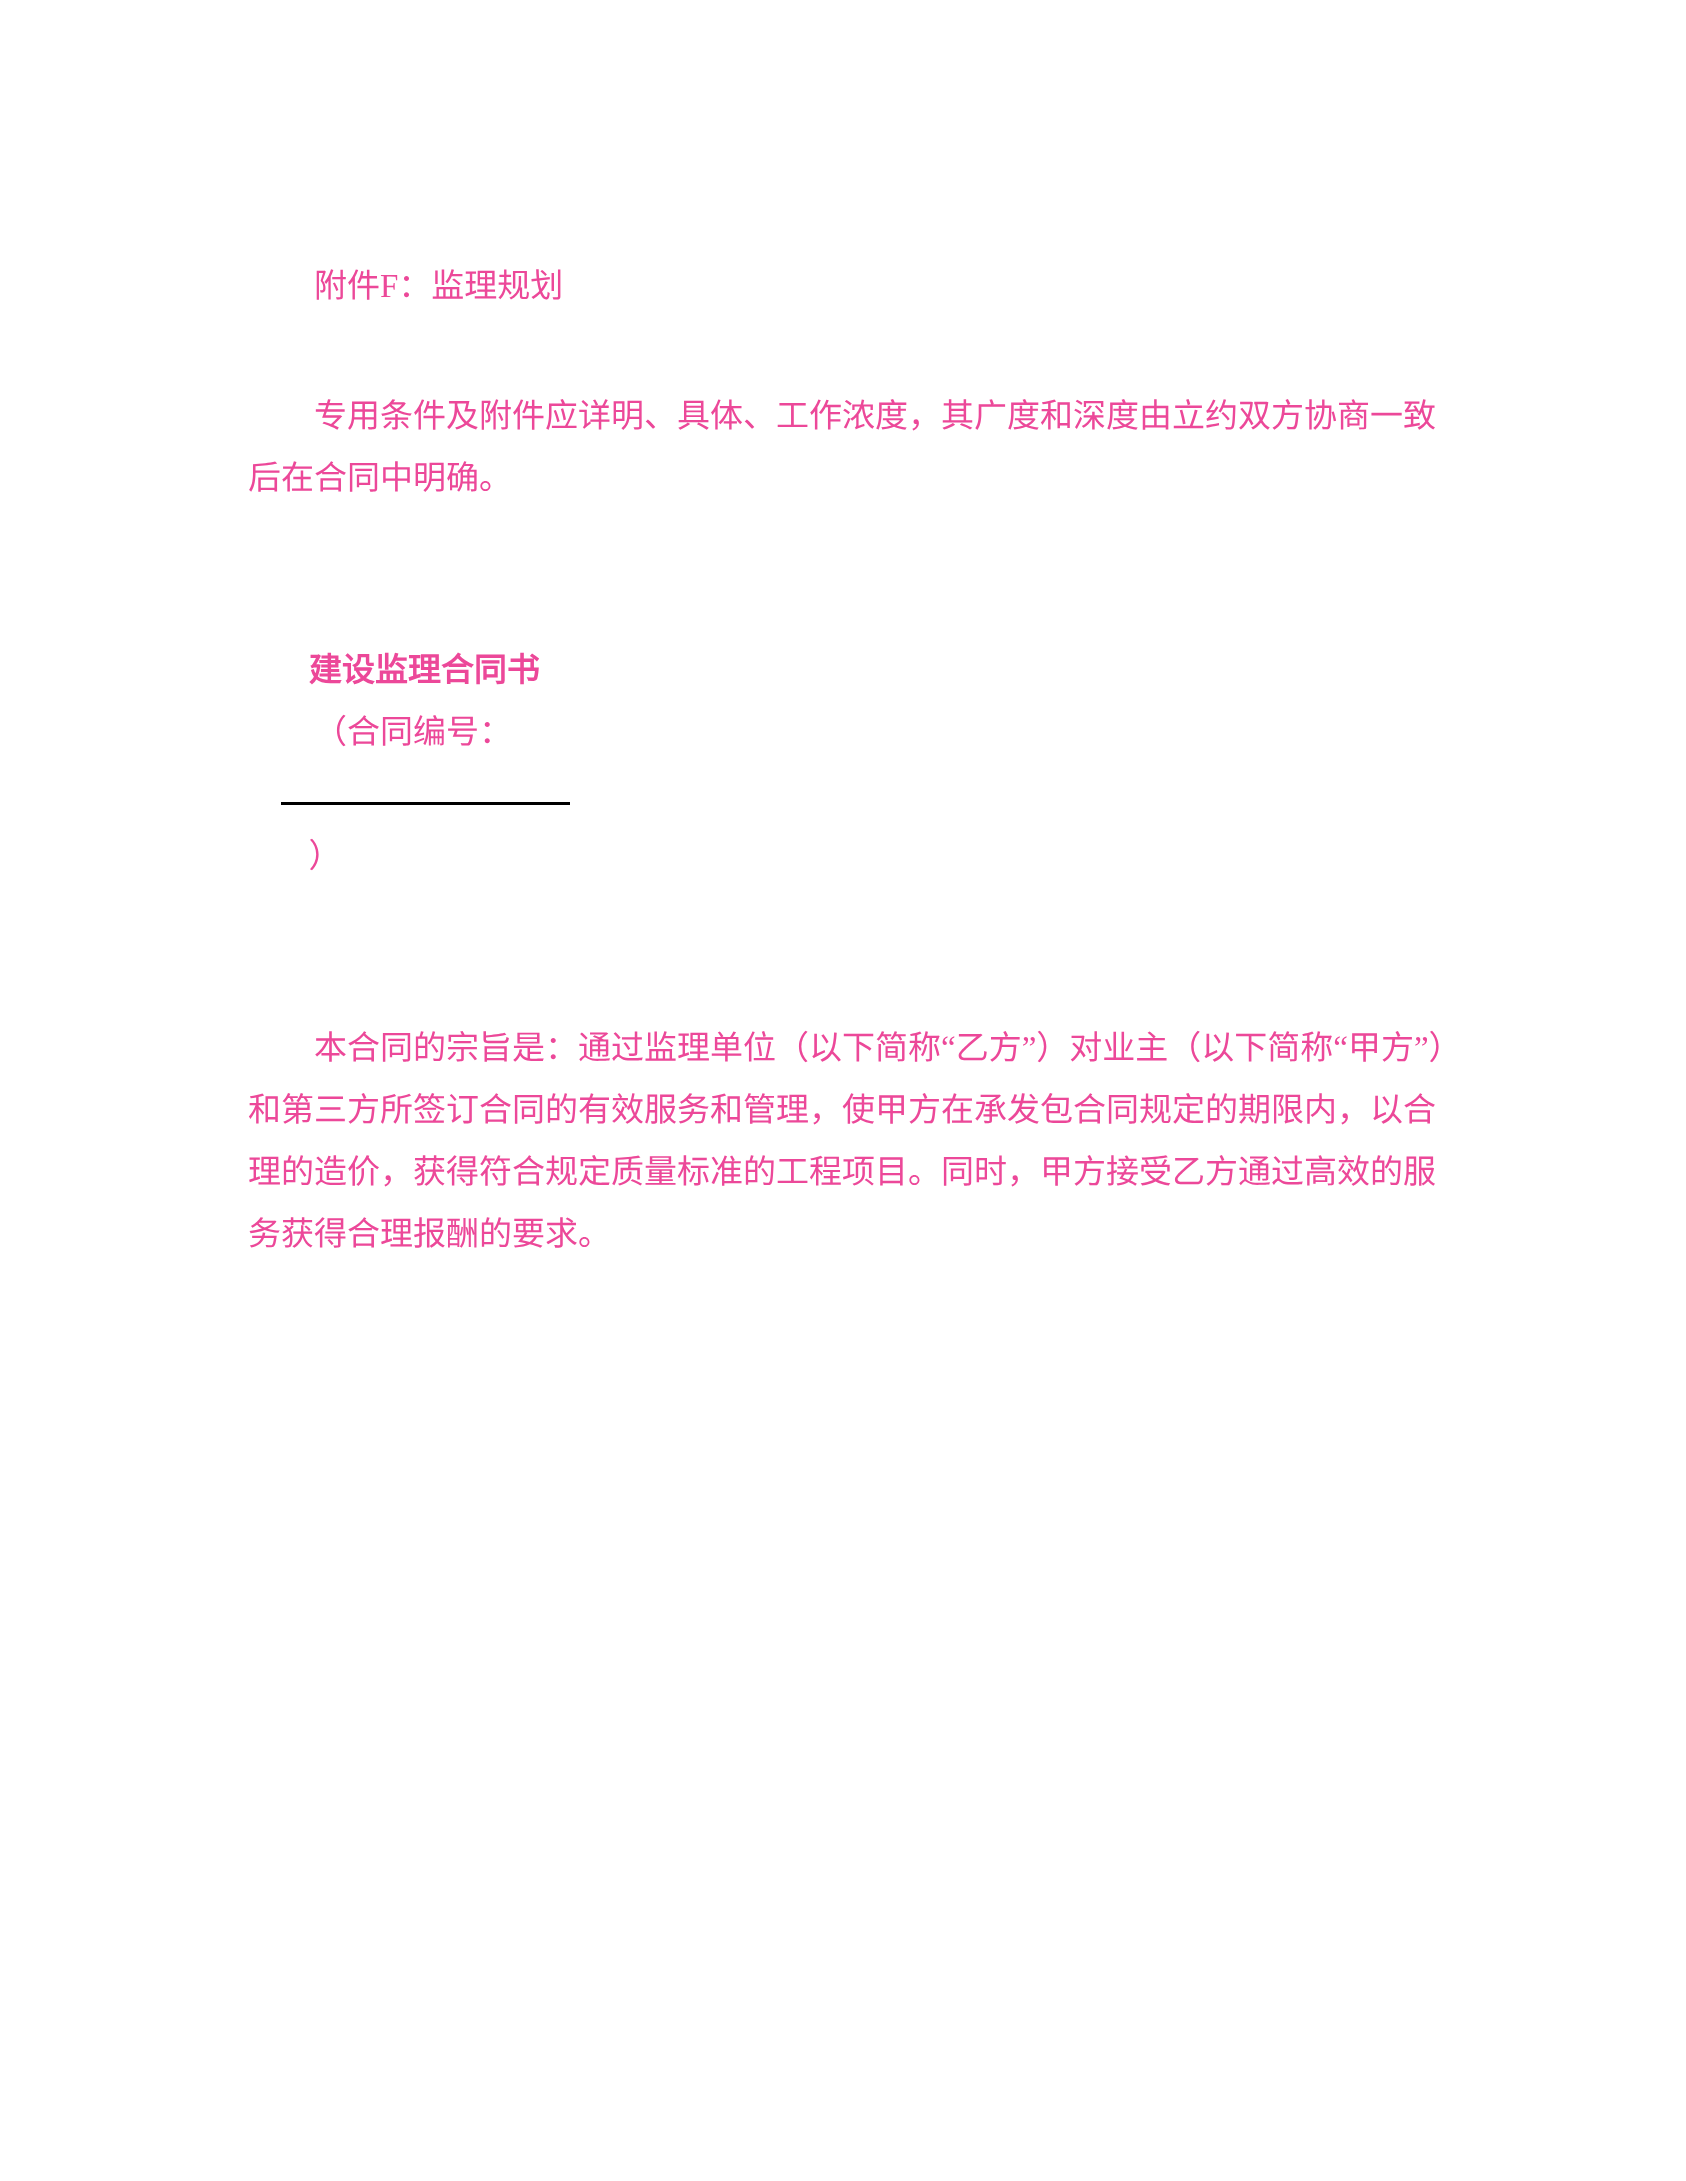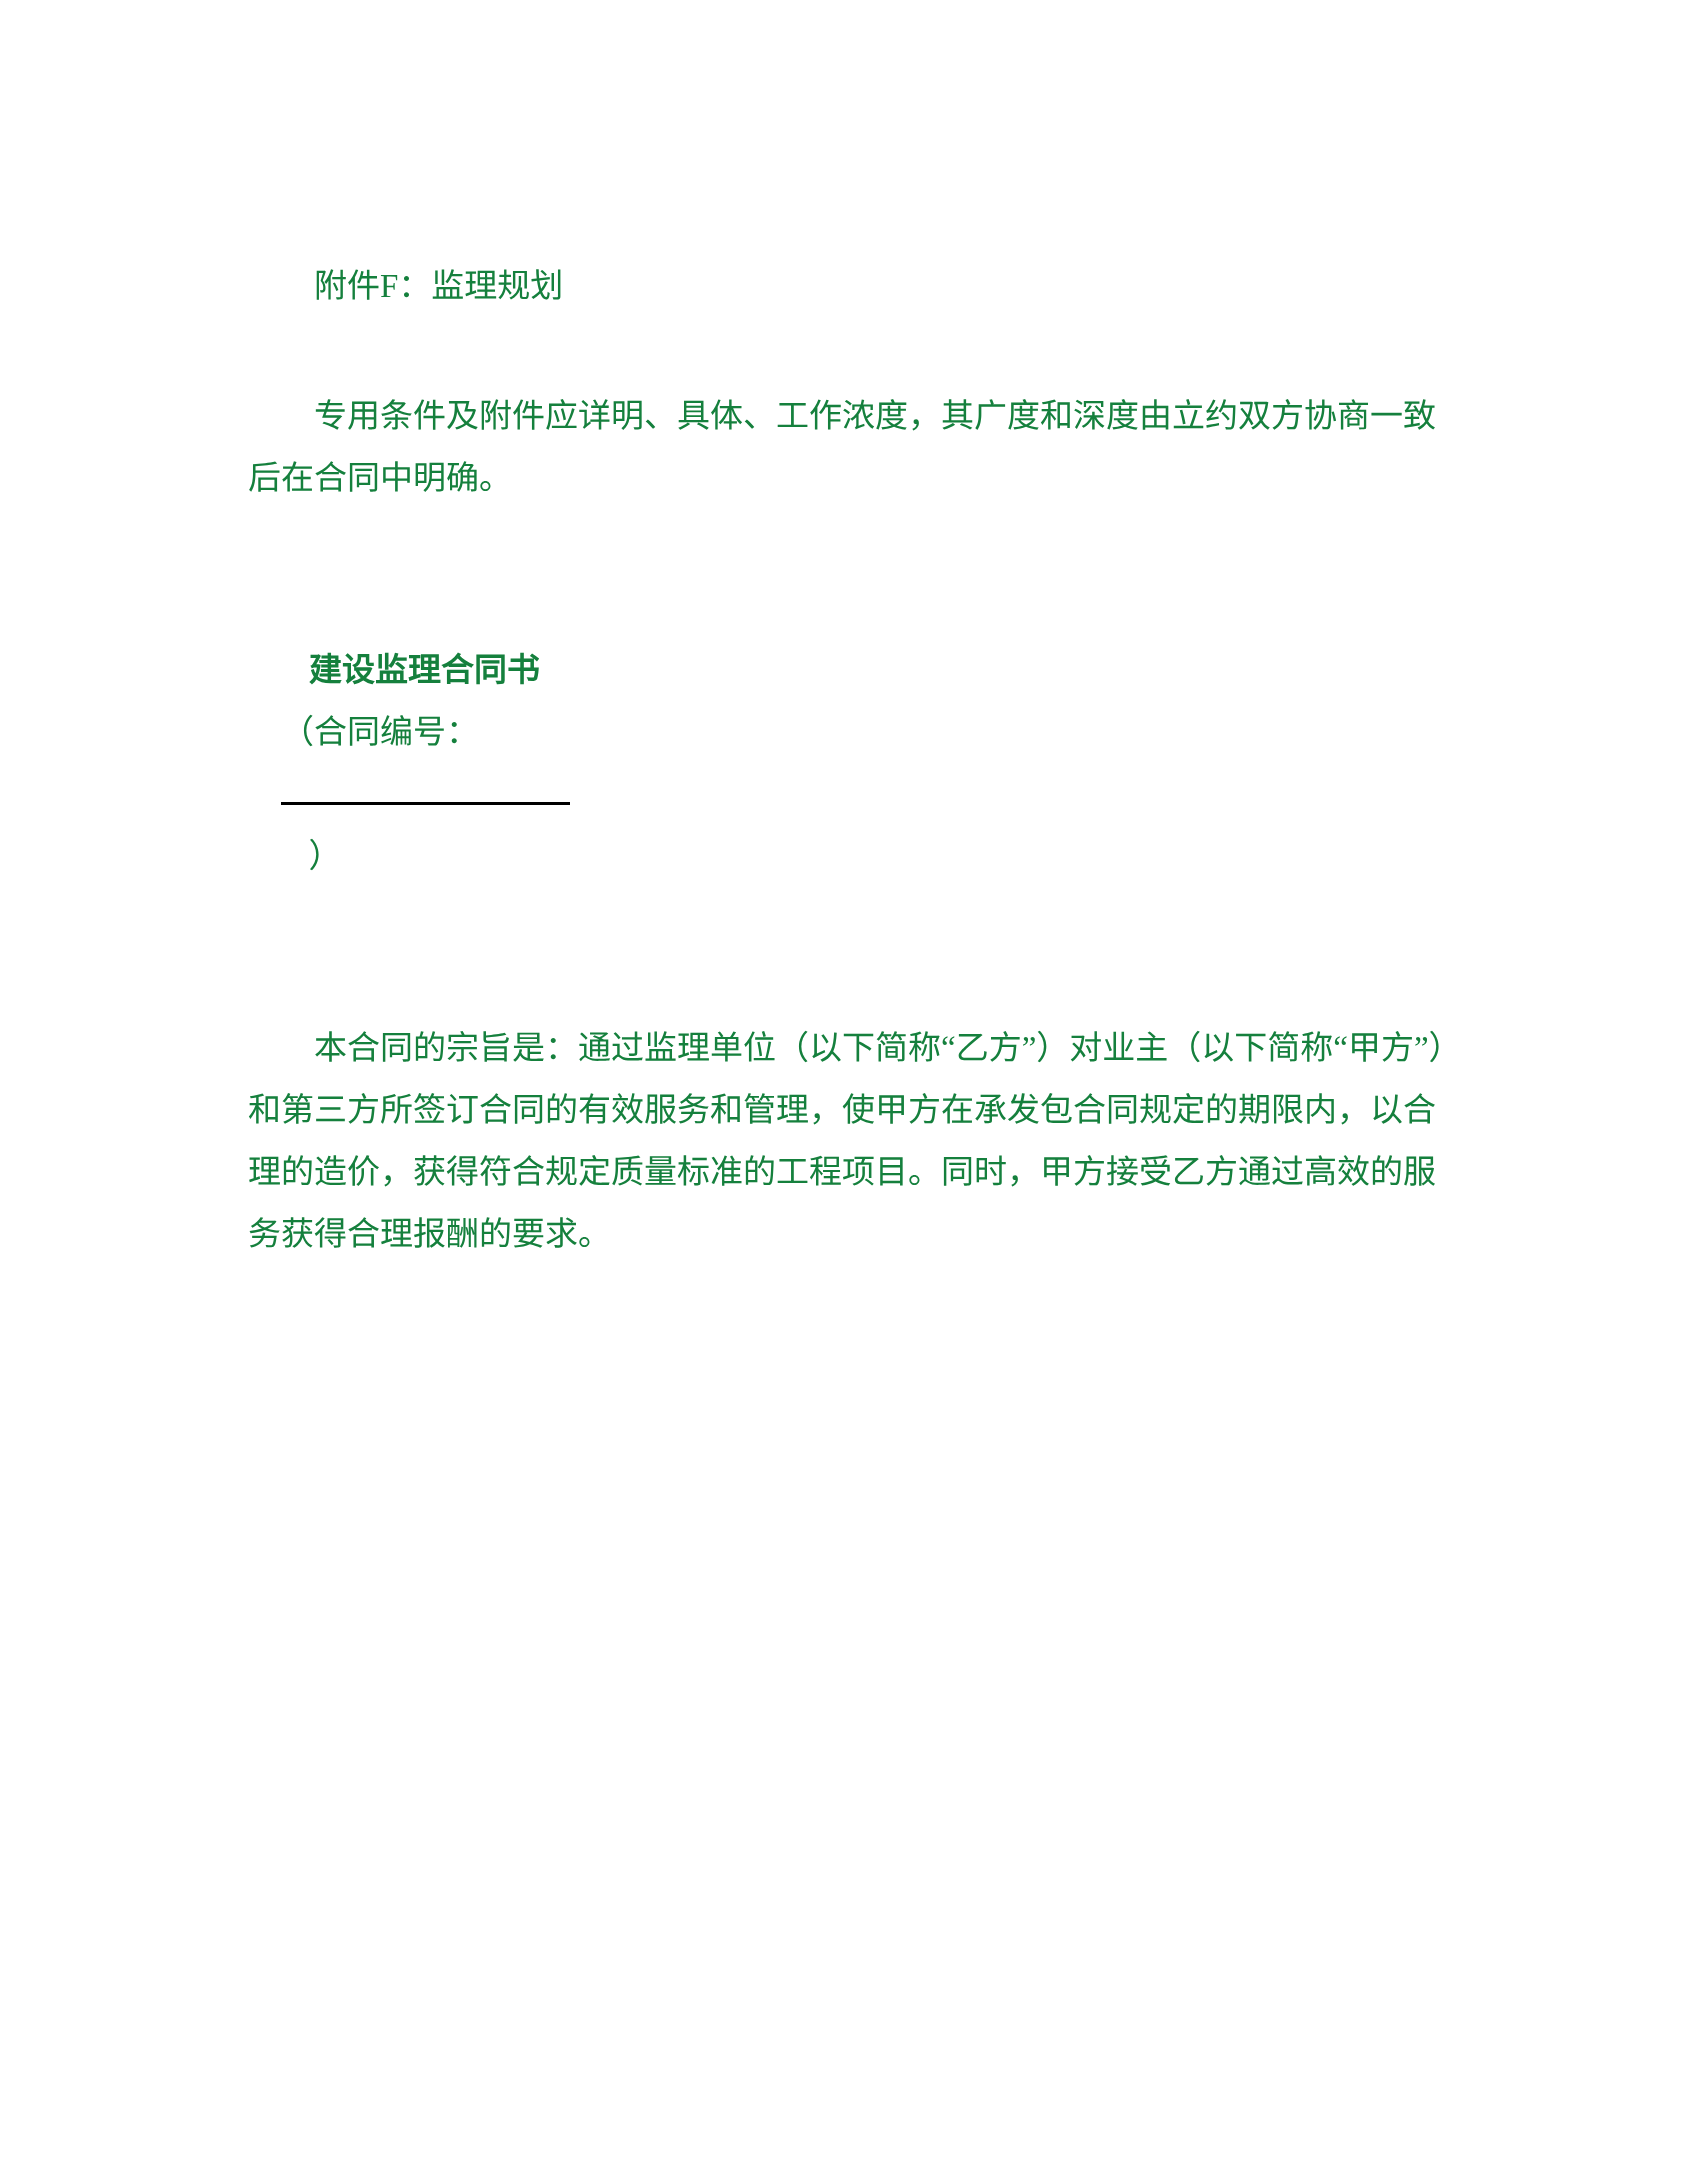--- a/index.html
+++ b/index.html
@@ -5,21 +5,21 @@
   html, body {
     margin: 0;
     padding: 0;
     background: #ffffff;
   }
   .page {
     position: relative;
     width: 1686px;
     height: 2182px;
     background: #ffffff;
-    color: #15803d;
+    color: #ec4899;
     box-sizing: border-box;
     padding: 255px 248px 0 248px;
     font-family: "Liberation Serif", "DejaVu Serif", serif;
     overflow: hidden;
   }
   .para {
     font-size: 33px;
     line-height: 62px;
     white-space: pre;
     text-indent: 66px;
@@ -27,20 +27,21 @@
     font-weight: normal;
   }
   .para.first {
     margin-top: 0;
   }
   .contract-title {
     font-weight: bold;
     margin-left: 28px;
   }
   .contract-number-label {
+    margin-left: 33px;
   }
   .contract-number-blank {
     display: inline-block;
     width: 289px;
     height: 1em;
     border-bottom: 3.7px solid #000000;
   }
   .contract-closing {
     margin-left: 27.5px;
   }

